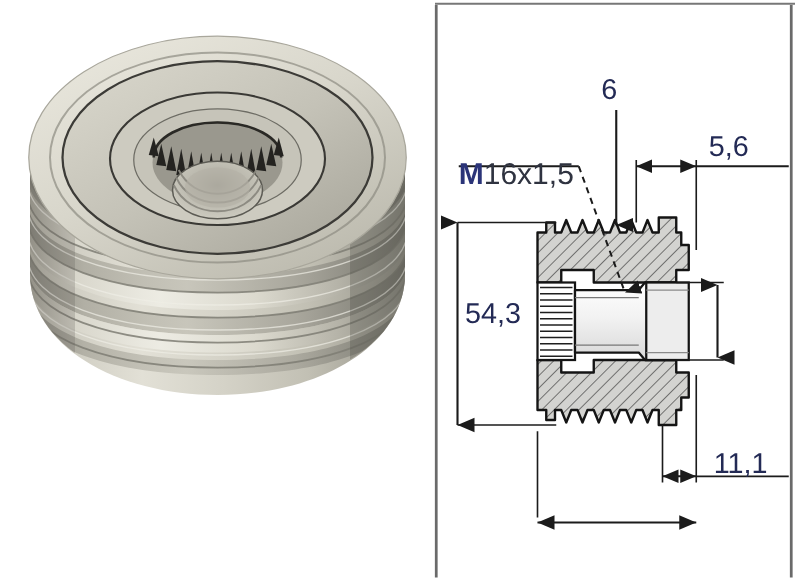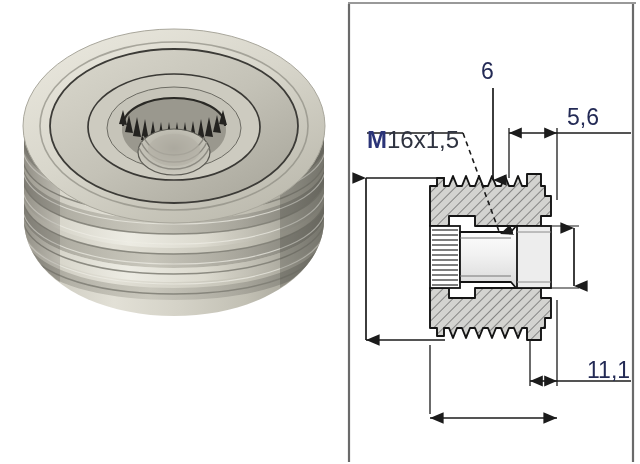--- a/index.html
+++ b/index.html
@@ -18,21 +18,21 @@
   #drawing-pane{position:absolute;left:345px;top:0;width:295px;height:464px;background:#ffffff;overflow:hidden;}
 
   .lbl{position:absolute;color:#232a55;font-size:23px;letter-spacing:0px;white-space:nowrap;}
   #lbl-thread{left:22px;top:106px;font-size:24px;margin-top:20px;}
   #lbl-thread .m{color:#2b3478;font-weight:600;}
   #lbl-thread .rest{color:#2f3340;}
   #lbl-grooves{left:136px;top:58px;}
   #lbl-72{left:222px;top:104px;}
   #lbl-543{left:27px;top:237px;}
   #lbl-170{left:238px;top:241px;}
-  #lbl-111{left:226px;top:357px;margin-left:16px;}
+  #lbl-111{left:226px;top:357px;}
   #lbl-353{left:128px;top:420px;}
 </style>
 </head>
 <body>
 
 <div id="root">
 
   <div id="photo-pane">
     <svg id="pulley" viewBox="0 0 312 330">
       <defs>
@@ -276,16 +276,17 @@
         <line x1="85" y1="418" x2="212" y2="418" stroke="#1b1b1b" stroke-width="1.7" marker-start="url(#arrL)" marker-end="url(#arrR)"></line>
       </g>
     </svg>
 
     
     <div class="lbl" id="lbl-thread">
       <span class="m">M</span><span class="rest">16x1,5</span>
     </div>
     <div class="lbl" id="lbl-grooves">6</div>
     <div class="lbl" id="lbl-72">5,6</div>
+    <div class="lbl" id="lbl-543">54,3</div>
     <div class="lbl" id="lbl-111">11,1</div>
 
   </div>
 </div>
 
 </body></html>

